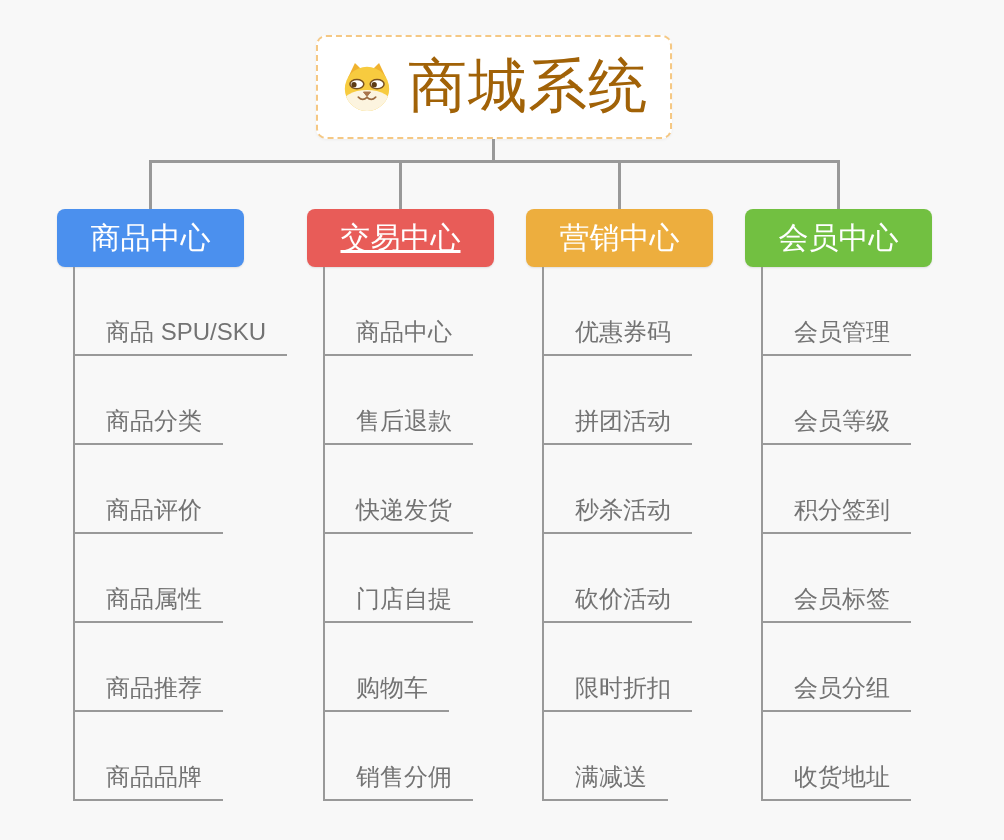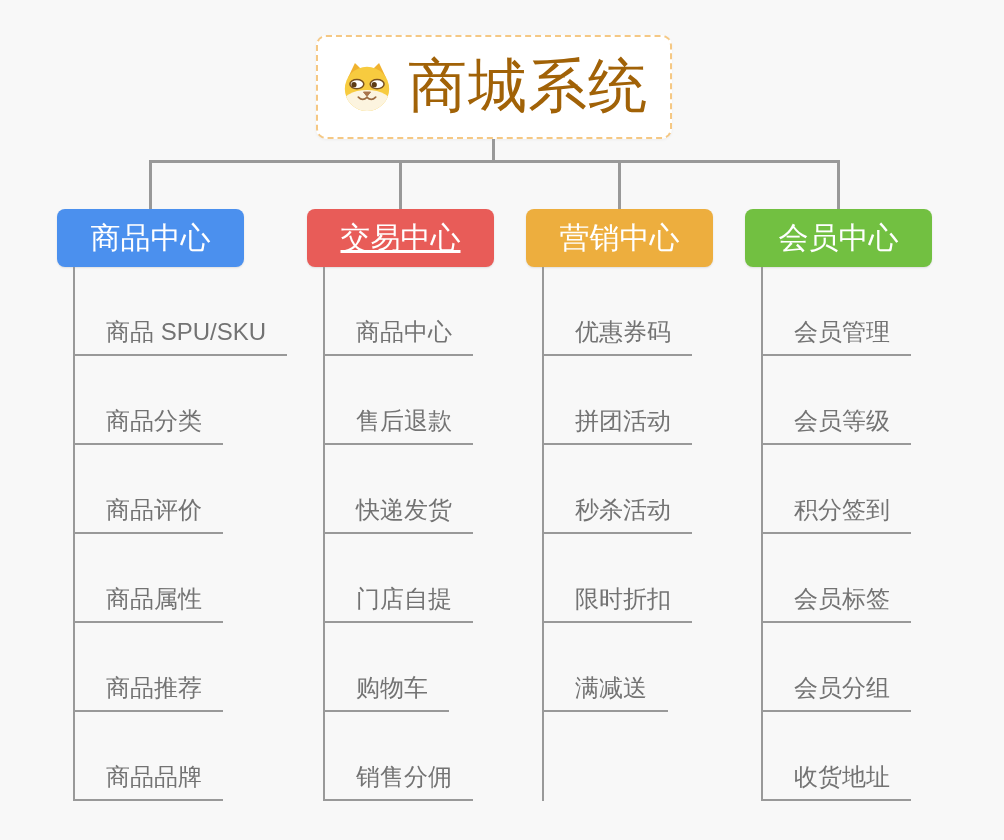--- a/index.html
+++ b/index.html
@@ -148,20 +148,23 @@
       <div class="child-item">
         <span>优惠券码</span>
       </div>
       <div class="child-item">
         <span>拼团活动</span>
       </div>
       <div class="child-item">
         <span>秒杀活动</span>
       </div>
       <div class="child-item">
+        <span>砍价活动</span>
+      </div>
+      <div class="child-item">
         <span>限时折扣</span>
       </div>
       <div class="child-item">
         <span>满减送</span>
       </div>
     </div>
   <div class="column c3">
       <div class="child-item">
         <span>会员管理</span>
       </div>

